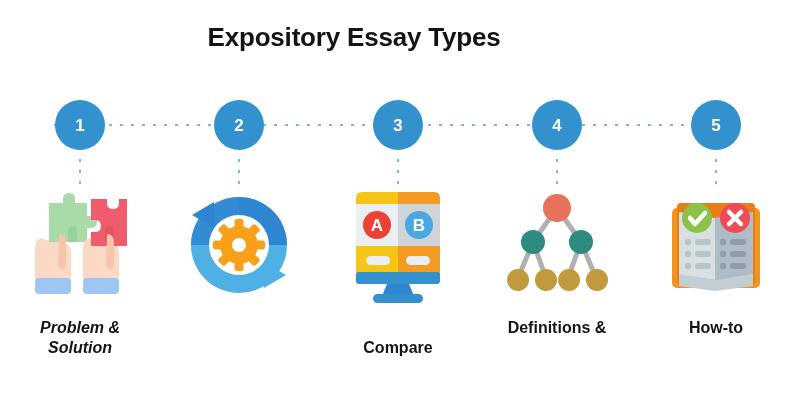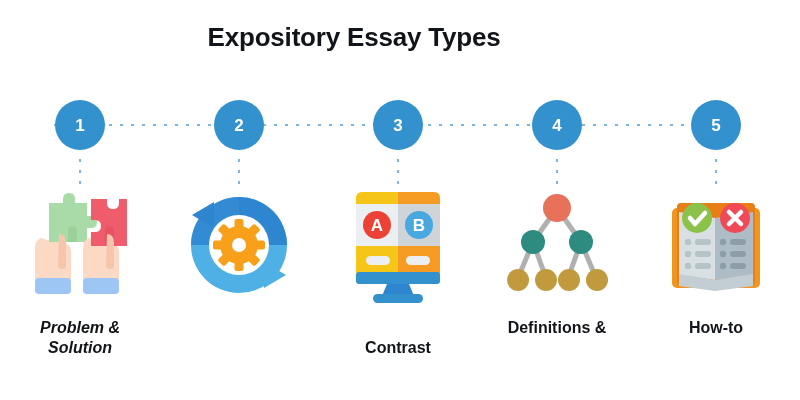--- a/index.html
+++ b/index.html
@@ -155,21 +155,21 @@
         <rect x="63" y="70" width="24" height="9" rx="4.5" fill="#eceff1"></rect>
 
         <rect x="13" y="86" width="84" height="12" rx="3" fill="#3391ce"></rect>
 
         <path d="M44 98 l22 0 l5 12 l-32 0 z" fill="#2e86d0"></path>
         <rect x="30" y="108" width="50" height="9" rx="4.5" fill="#3391ce"></rect>
       </svg>
     </div>
     <div class="caption">
       <br>
-      <span>Contrast</span>
+      <span>Compare</span>
     </div>
   </div>
 
   <div class="col" style="left:477px;justify-content:center;">
     <div class="icon-box">
       <svg viewBox="0 0 110 118" width="110" height="118">
         <g stroke="#b0b0b0" stroke-width="5" stroke-linecap="round">
           <line x1="55" y1="22" x2="31" y2="56"></line>
           <line x1="55" y1="22" x2="79" y2="56"></line>
           <line x1="31" y1="56" x2="16" y2="92"></line>

